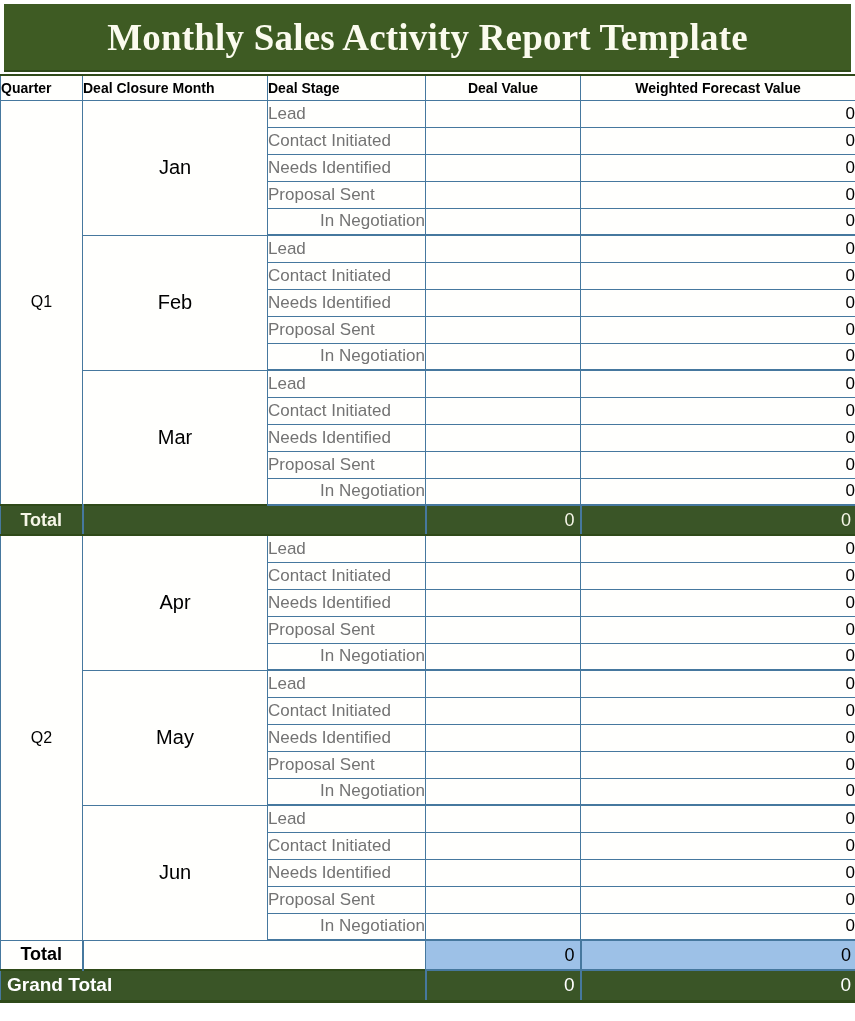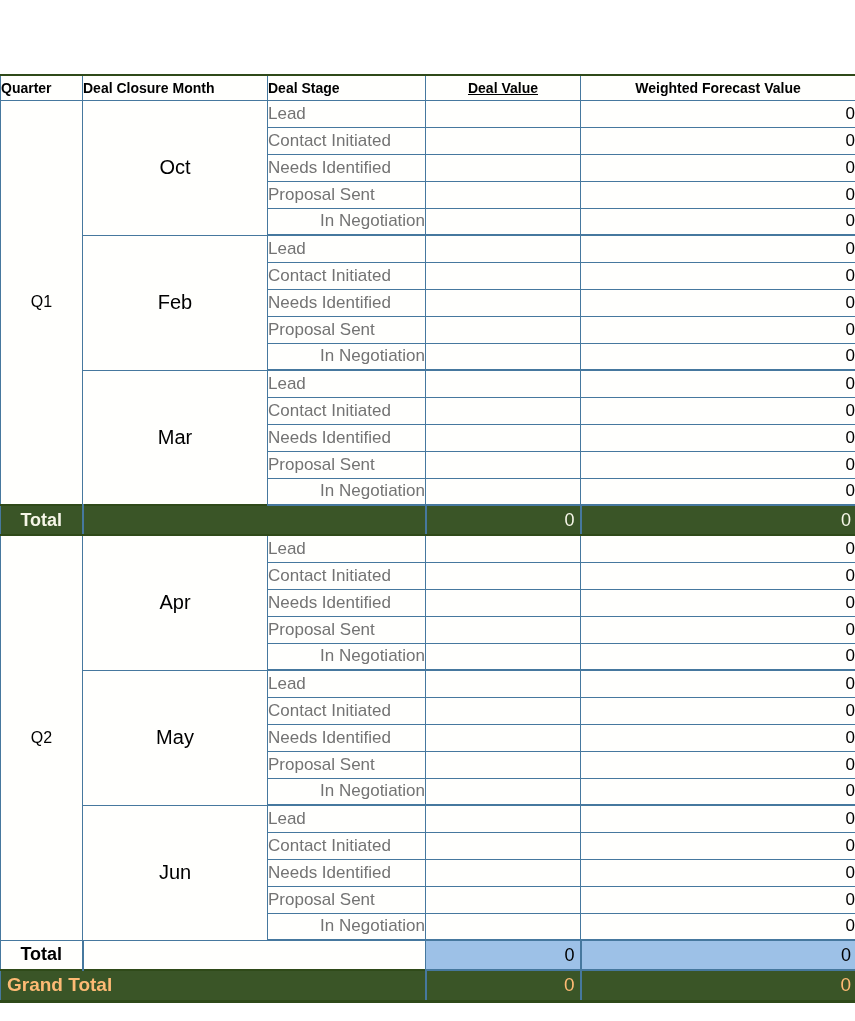--- a/index.html
+++ b/index.html
@@ -78,21 +78,21 @@
     height: 25px;
     font-size: 14px;
     font-weight: bold;
     color: #000000;
     border-top: 2px solid #2f4a19;
     border-bottom: 1px solid #46789E;
   }
   th.h-quarter { text-align: left;   padding-left: 3px; }
   th.h-month   { text-align: left;   padding-left: 5px; }
   th.h-stage   { text-align: left;   padding-left: 5px; }
-  th.h-value   { text-align: center; text-decoration: underline; }
+  th.h-value   { text-align: center; }
   th.h-wfv     { text-align: center; }
 
   
   td.quarter-cell {
     text-align: center;
     font-size: 16px;
     font-weight: bold;
     color: #000000;
     border-right: 2px solid #46789E;
   }
@@ -179,21 +179,21 @@
   }
   tr.total-blue td.sel.t-value {
     padding-right: 5px;
     border-right: 2px solid #46789E;
   }
   tr.total-blue td.sel.t-wfv { padding-right: 4px; }
 
   
   tr.grand-total td {
     background: #3A5527;
-    color: #fdba74;
+    color: #ffffff;
     height: 31px;
     border-top: 2px solid #2f4a19;
     border-bottom: 3px solid #2f4a19;
   }
   tr.grand-total td.g-label {
     text-align: left;
     padding-left: 6px;
     font-size: 19px;
     font-weight: bold;
     border-right: 0;
@@ -210,20 +210,23 @@
     text-align: right;
     padding-right: 4px;
     font-size: 19px;
   }
 </style>
 </head>
 <body>
 
 <div class="sheet">
 
+  <div class="title-bar">
+    <span class="title-text">Monthly Sales Activity Report Template</span>
+  </div>
 
   <table class="grid">
     <colgroup>
       <col class="c-quarter">
         <col class="c-month">
         <col class="c-stage">
         <col class="c-value">
         <col class="c-wfv">
     </colgroup>
     <thead>
@@ -231,21 +234,21 @@
         <th class="h-quarter">Quarter</th>
         <th class="h-month">Deal Closure Month</th>
         <th class="h-stage">Deal Stage</th>
         <th class="h-value">Deal Value</th>
         <th class="h-wfv">Weighted Forecast Value</th>
       </tr>
     </thead>
     <tbody id="table-body">
         <tr>
           <td class="quarter-cell" rowspan="15">Q1</td>
-          <td class="month-cell" rowspan="5">Oct</td>
+          <td class="month-cell" rowspan="5">Jan</td>
           <td class="stage-cell">Lead</td>
           <td class="value-cell"></td>
           <td class="wfv-cell">0</td>
         </tr>
         <tr>
           <td class="stage-cell">Contact Initiated</td>
           <td class="value-cell"></td>
           <td class="wfv-cell">0</td>
         </tr>
         <tr>

